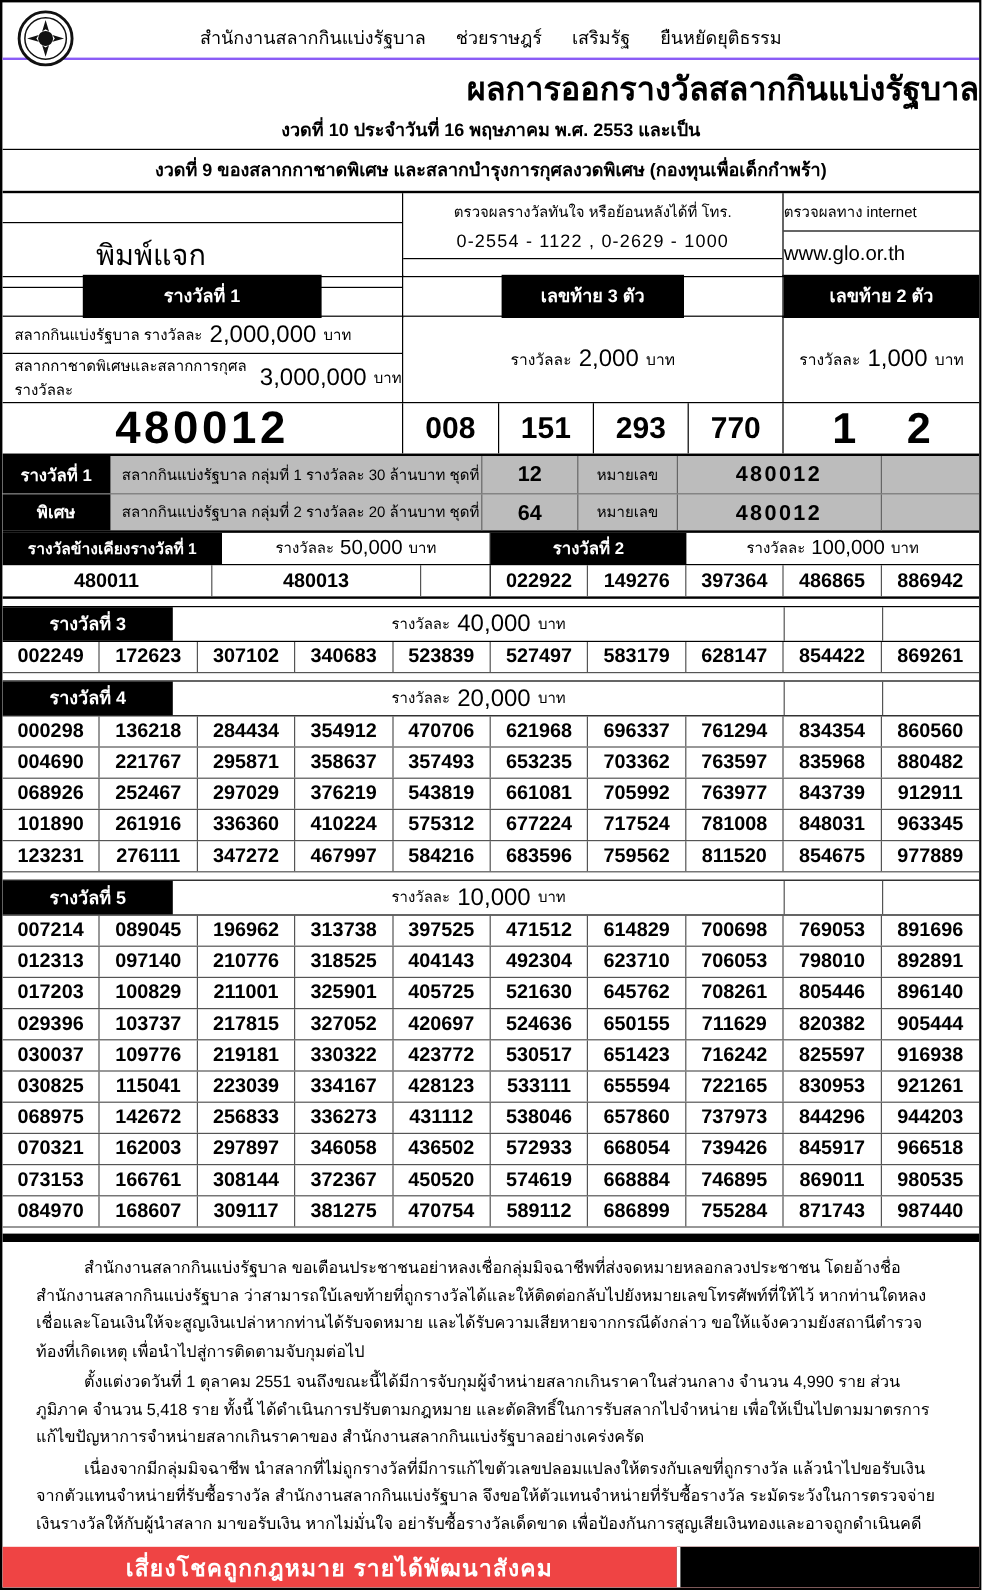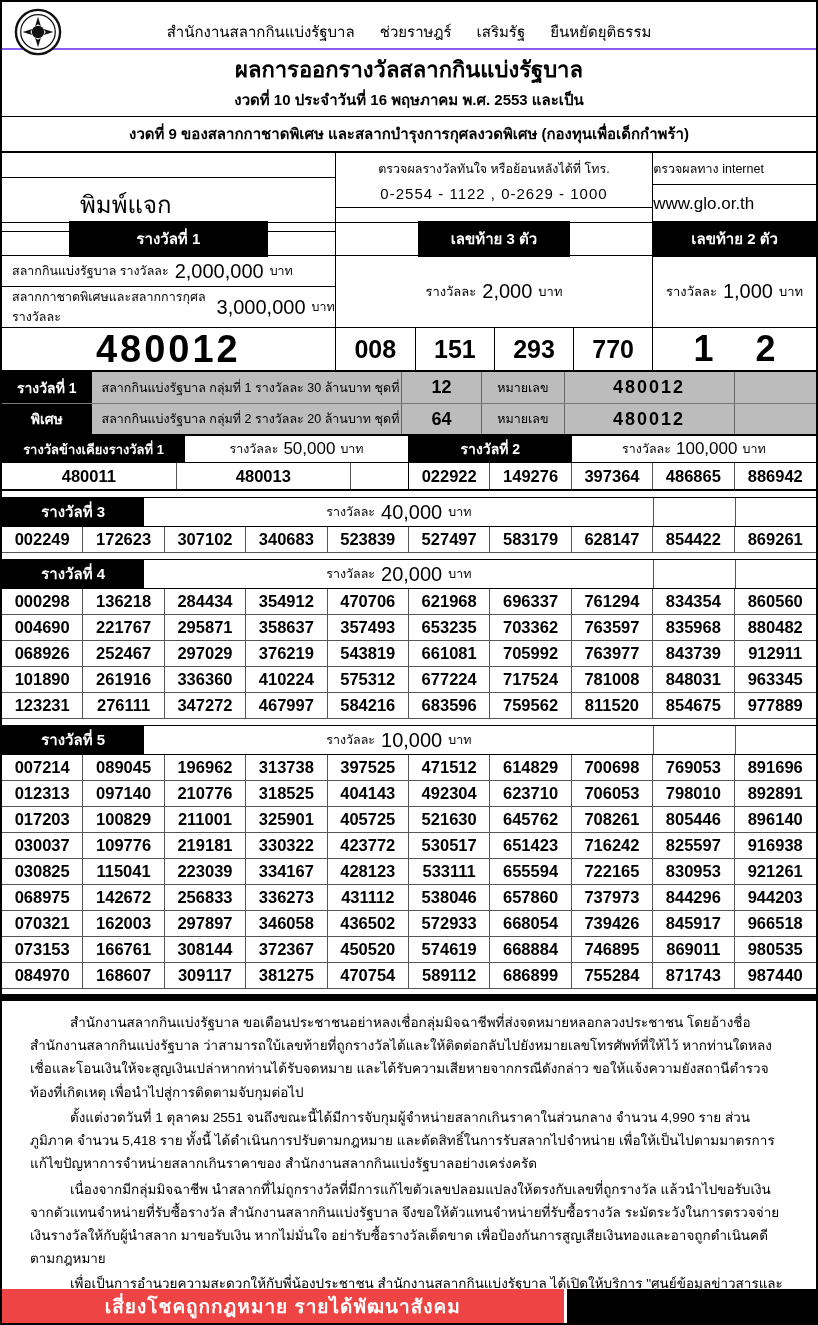--- a/index.html
+++ b/index.html
@@ -3,21 +3,21 @@
 <meta charset="utf-8">
 <style>
   *{box-sizing:border-box;margin:0;padding:0}
   body{width:818px;margin:0;background:#fff;font-family:"Liberation Sans","DejaVu Sans",sans-serif;color:#000}
   .page{width:818px;height:1325px;background:#fff;border:2px solid #000;display:flex;flex-direction:column;overflow:hidden}
 
   
   .hdr{position:relative;border-bottom:2px solid #000}
   .seal{position:absolute;left:12px;top:6px;width:48px;height:48px}
   .motto{text-align:center;font-size:15px;padding:18px 0 4px;border-bottom:2px solid #8b5cf6;white-space:pre}
-  .title{text-align:center;font-size:22px;font-weight:bold;padding-top:2px}
+  .title{text-align:right;font-size:27px;font-weight:bold;padding-top:2px}
   .sub1{text-align:center;font-size:15px;font-weight:bold;padding:1px 0 4px;border-bottom:1px solid #000}
   .sub2{text-align:center;font-size:15px;font-weight:bold;padding:5px 0}
 
   
   .cols{display:flex}
   .col-l{width:41%;border-right:1px solid #000}
   .col-m{width:39%;border-right:1px solid #000}
   .col-r{width:20%}
   .cc{display:flex;align-items:center;justify-content:center}
 
@@ -377,20 +377,32 @@
         <div class="gcell">211001</div>
         <div class="gcell">325901</div>
         <div class="gcell">405725</div>
         <div class="gcell">521630</div>
         <div class="gcell">645762</div>
         <div class="gcell">708261</div>
         <div class="gcell">805446</div>
         <div class="gcell">896140</div>
     </div>
       <div class="grow">
+      <div class="gcell">029396</div>
+        <div class="gcell">103737</div>
+        <div class="gcell">217815</div>
+        <div class="gcell">327052</div>
+        <div class="gcell">420697</div>
+        <div class="gcell">524636</div>
+        <div class="gcell">650155</div>
+        <div class="gcell">711629</div>
+        <div class="gcell">820382</div>
+        <div class="gcell">905444</div>
+    </div>
+      <div class="grow">
       <div class="gcell">030037</div>
         <div class="gcell">109776</div>
         <div class="gcell">219181</div>
         <div class="gcell">330322</div>
         <div class="gcell">423772</div>
         <div class="gcell">530517</div>
         <div class="gcell">651423</div>
         <div class="gcell">716242</div>
         <div class="gcell">825597</div>
         <div class="gcell">916938</div>

